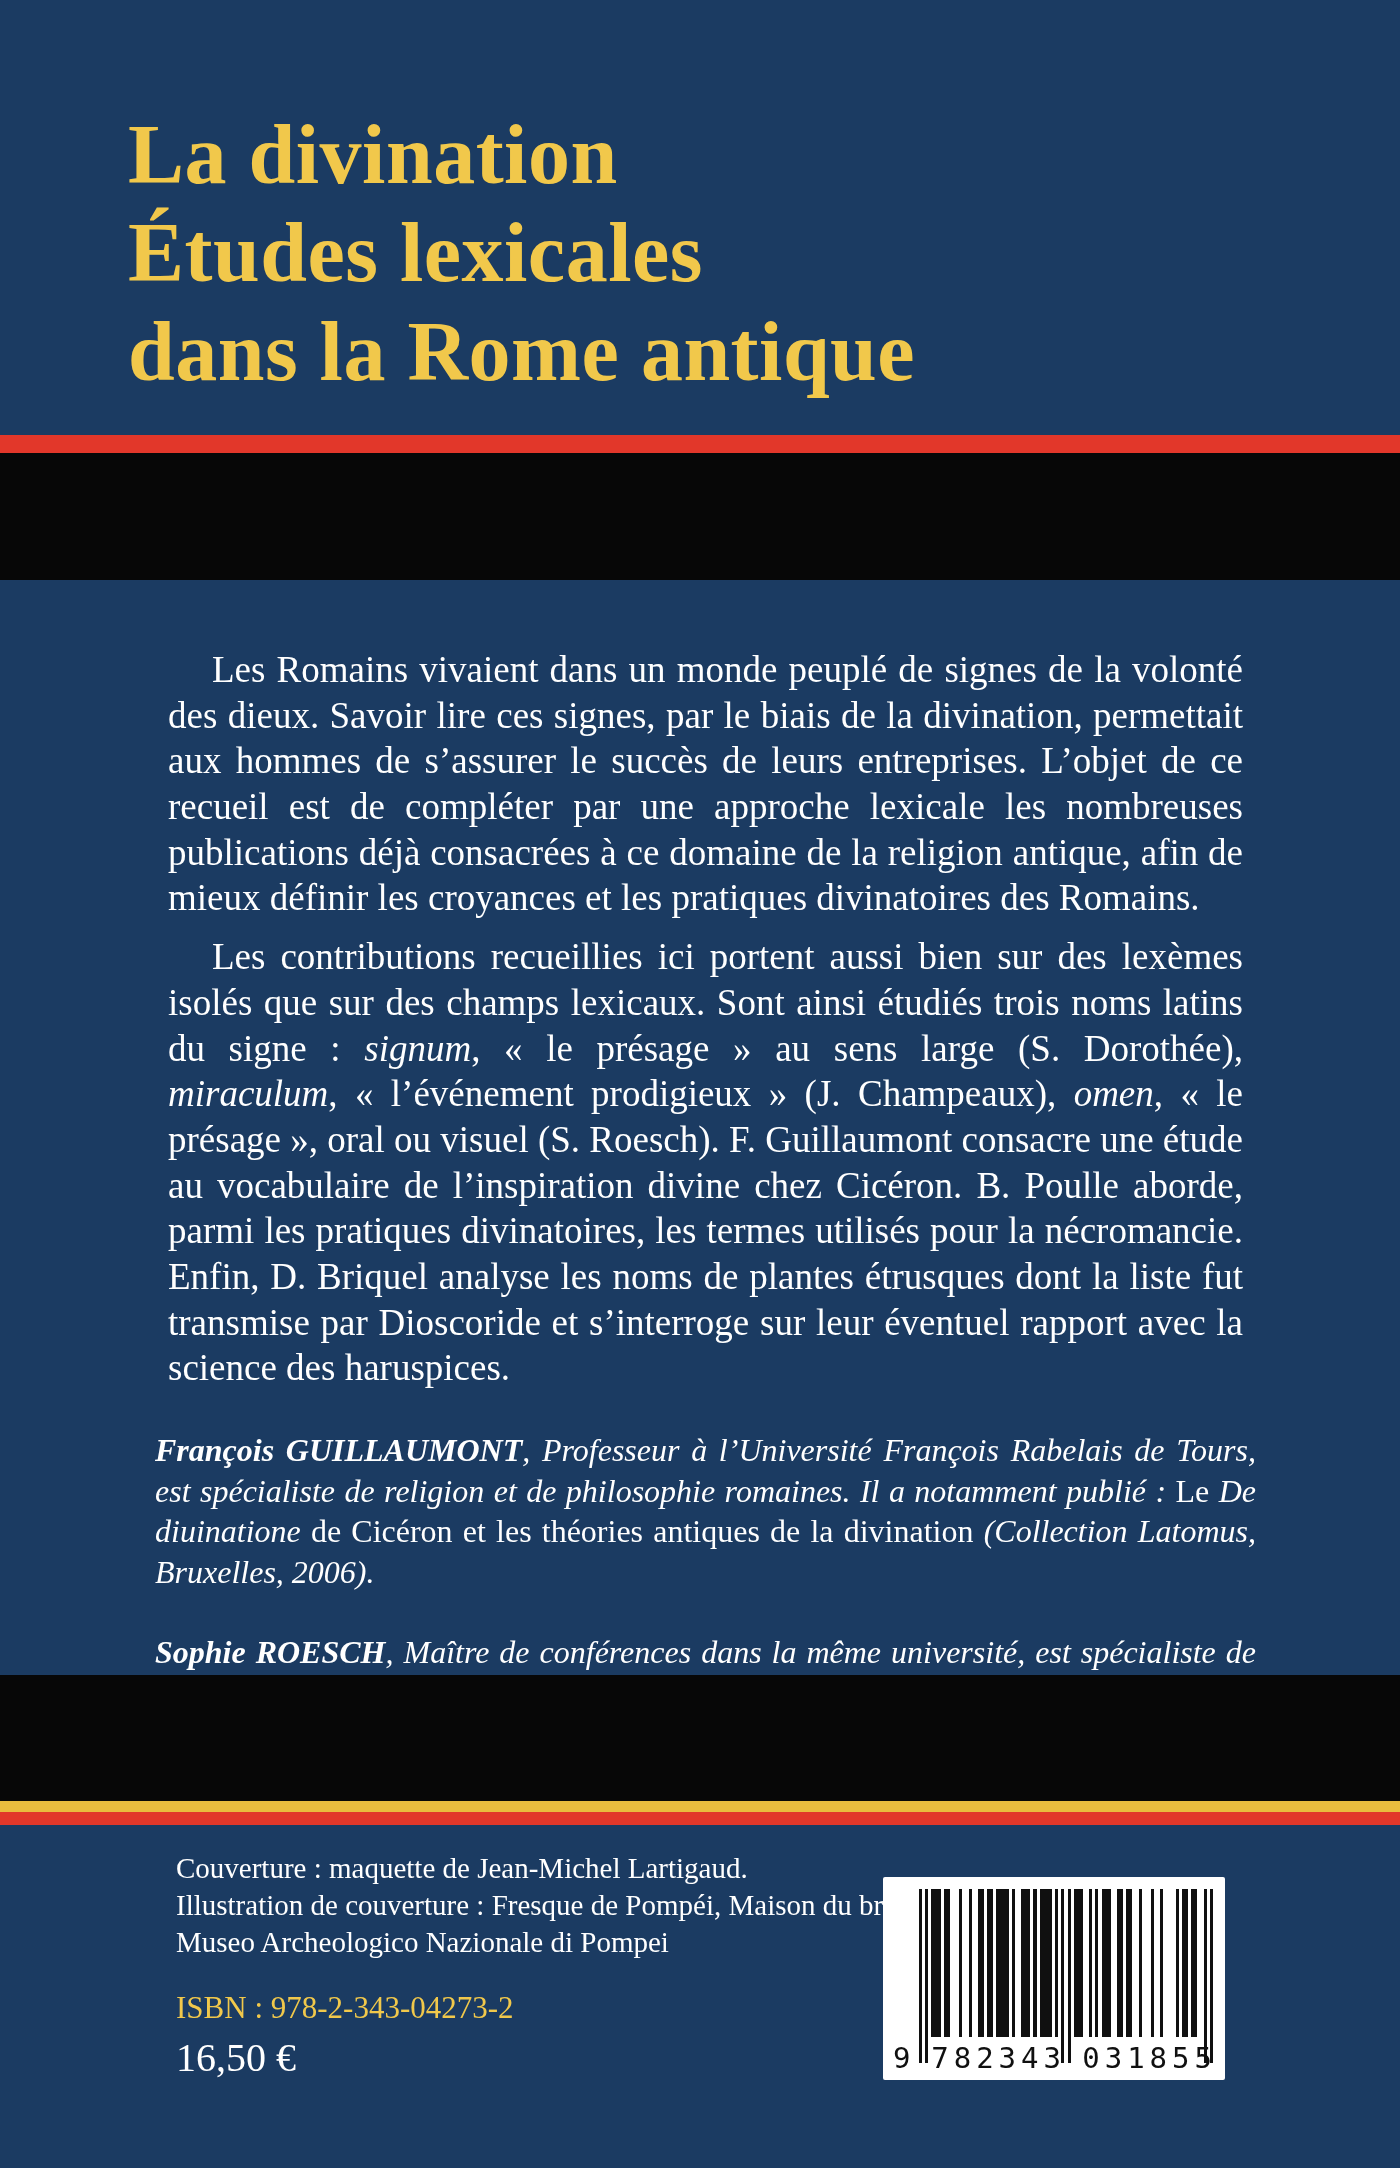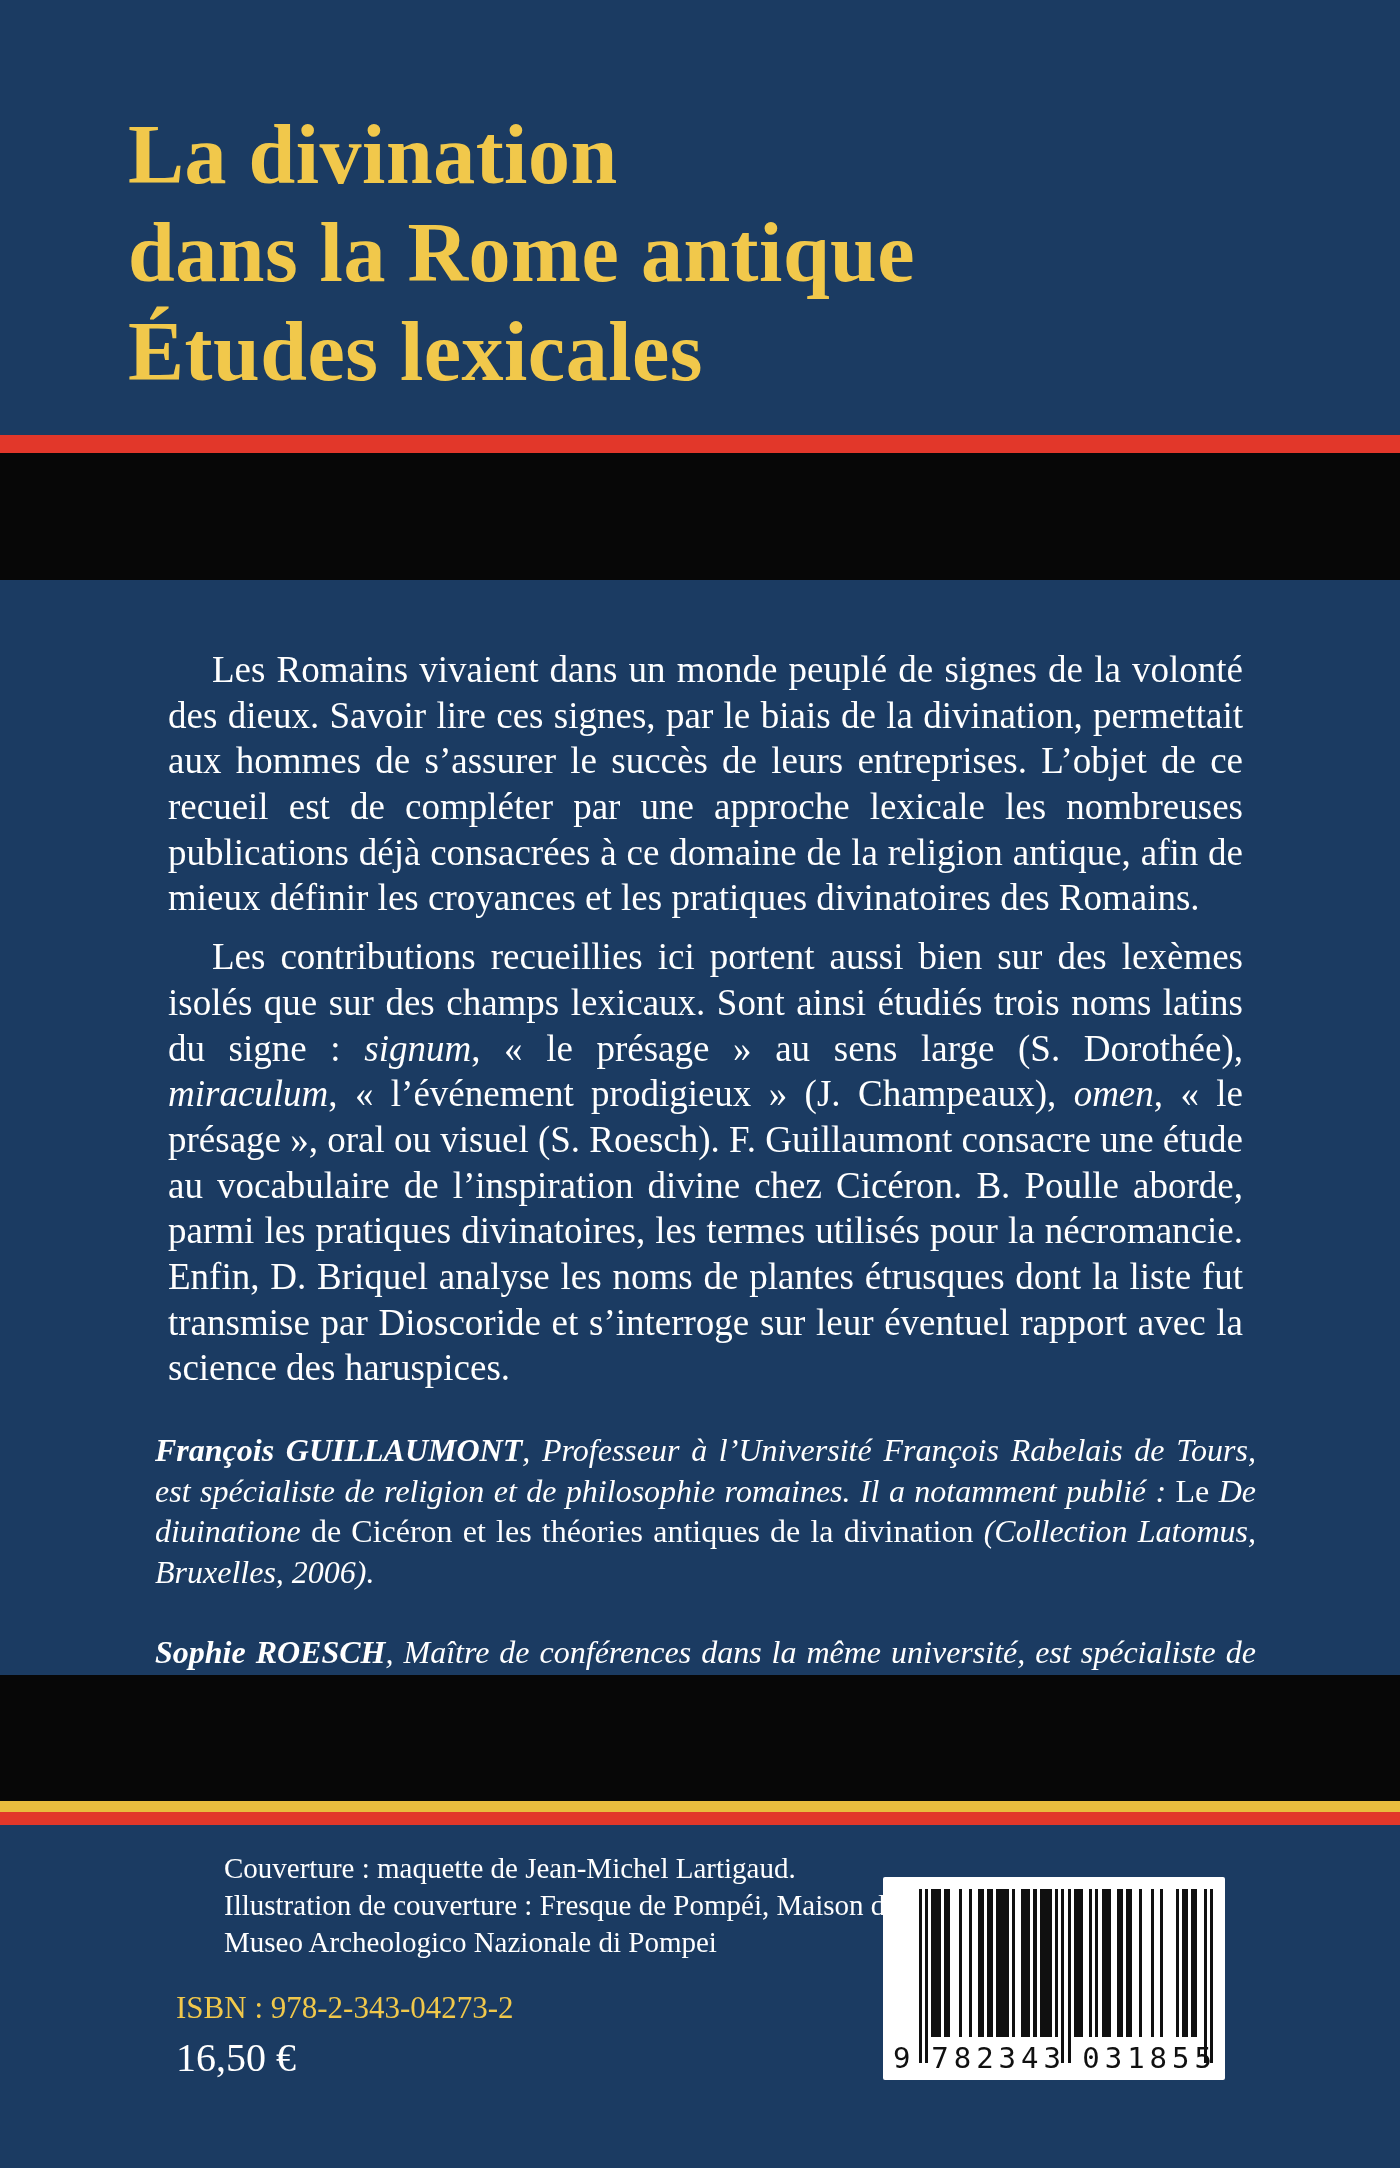--- a/index.html
+++ b/index.html
@@ -36,21 +36,21 @@
   
   .content {
     position: absolute; top: 634px; left: 155px; right: 156px;
     text-align: justify; hyphens: none;
   }
   .synopsis { margin: 13px; font-size: 37px; line-height: 1.235; text-indent: 44px; }
   .bio { margin: 39px 0 0 0; font-size: 32px; line-height: 1.27; }
 
   
   .credits { position: absolute; left: 176px; top: 1850px; font-size: 29px; line-height: 1.28; }
-  .credit-line { display: block; margin-left: 48px; }
+  .credit-line { display: block; }
   .isbn  { position: absolute; left: 176px; top: 1990px; font-size: 31px; color: var(--title-yellow, #f1c84b); }
   .price { position: absolute; left: 176px; top: 2034px; font-size: 40px; }
 
   
   .barcode-box {
     position: absolute; left: 883px; top: 1877px; width: 342px; height: 203px;
     background: var(--barcode-bg, #ffffff); border-radius: 2px;
   }
   .barcode-bars { position: absolute; left: 36px; top: 12px; display: flex; align-items: flex-start; }
   .module { width: 3.1px; height: 148px; }
@@ -66,22 +66,22 @@
   .bd-grp { flex: 1; text-align: right; letter-spacing: 5px; }
 </style>
 </head>
 <body>
 
 <div class="page">
 
   <header class="title-block">
     <h1>
       <span class="title-line">La divination</span>
+      <span class="title-line">Études lexicales</span>
       <span class="title-line">dans la Rome antique</span>
-      <span class="title-line">Études lexicales</span>
     </h1>
   </header>
 
   <div class="hband stripe-red-top"></div>
   <div class="hband band-top"></div>
 
   <main class="content">
     <p class="synopsis"><span>Les Romains vivaient dans un monde peuplé de signes de la volonté des dieux. Savoir lire ces signes, par le biais de la divination, permettait aux hommes de s’assurer le succès de leurs entreprises. L’objet de ce recueil est de compléter par une approche lexicale les nombreuses publications déjà consacrées à ce domaine de la religion antique, afin de mieux définir les croyances et les pratiques divinatoires des Romains.</span></p>
     <p class="synopsis"><span>Les contributions recueillies ici portent aussi bien sur des lexèmes isolés que sur des champs lexicaux. Sont ainsi étudiés trois noms latins du signe&nbsp;: </span><span style="font-style: italic;">signum</span><span>, «&nbsp;le présage&nbsp;» au sens large (S. Dorothée), </span><span style="font-style: italic;">miraculum</span><span>, «&nbsp;l’événement prodigieux&nbsp;» (J. Champeaux), </span><span style="font-style: italic;">omen</span><span>, «&nbsp;le présage&nbsp;», oral ou visuel (S. Roesch). F. Guillaumont consacre une étude au vocabulaire de l’inspiration divine chez Cicéron. B. Poulle aborde, parmi les pratiques divinatoires, les termes utilisés pour la nécromancie. Enfin, D. Briquel analyse les noms de plantes étrusques dont la liste fut transmise par Dioscoride et s’interroge sur leur éventuel rapport avec la science des haruspices.</span></p>
     <p class="bio"><span style="font-style: italic; font-weight: bold;">François GUILLAUMONT</span><span style="font-style: italic;">, Professeur à l’Université François Rabelais de Tours, est spécialiste de religion et de philosophie romaines. Il a notamment publié&nbsp;: </span><span>Le </span><span style="font-style: italic;">De diuinatione</span><span> de Cicéron et les théories antiques de la divination </span><span style="font-style: italic;">(Collection Latomus, Bruxelles, 2006).</span></p>

